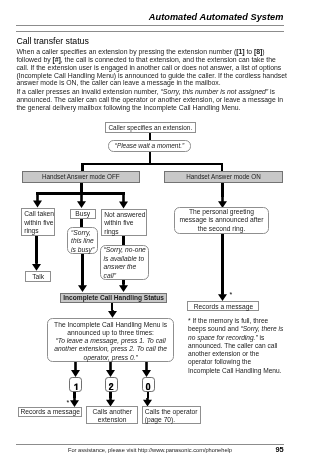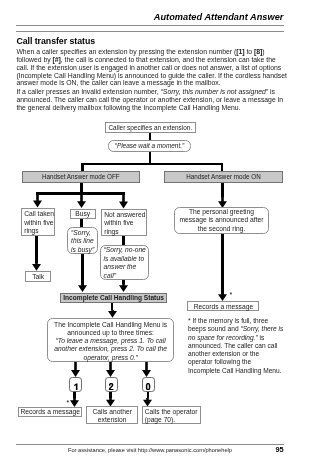--- a/index.html
+++ b/index.html
@@ -5,21 +5,21 @@
   html,body{margin:0;padding:0;background:#fff;}
   body{width:300px;height:464px;
        font-family:"Liberation Sans",sans-serif;color:#1a1a1a;}
   #page{position:relative;width:300px;height:464px;overflow:hidden;background:#fff;}
 
   .rule{position:absolute;background:#8c8c8c;}
   #hdr-title{position:absolute;right:16.5px;top:12.2px;
              font-style:italic;font-weight:bold;font-size:9.2px;
              letter-spacing:0.05px;color:#000;white-space:nowrap;}
   #sec-title{position:absolute;left:16.4px;top:35.6px;
-             font-weight:bold;font-size:8.8px;letter-spacing:-0.05px;color:#000;}
+             font-weight:normal;font-size:8.8px;letter-spacing:-0.05px;color:#000;}
   .para{position:absolute;left:16.4px;width:273px;font-size:6.85px;
         line-height:7.8px;text-align:left;color:#1a1a1a;}
   #para1{top:48.3px;}
   #para2{top:88.0px;}
   .kb{font-weight:bold;font-size:7.0px;letter-spacing:-0.1px;}
 
   #ftr-text{position:absolute;left:0;top:447.0px;width:300px;text-align:center;
             font-size:5.7px;color:#1a1a1a;}
   #ftr-page{position:absolute;right:16.4px;top:445.0px;font-size:7.4px;
             font-weight:bold;color:#000;}
@@ -38,21 +38,21 @@
   .node span{display:block;width:100%;}
   .ital{font-style:italic;}
 </style>
 </head>
 <body>
 
 <div id="page">
   <div class="rule" style="left:16.4px;top:24.6px;width:267.2px;height:0.9px;"></div>
   <div class="rule" style="left:16.4px;top:31.1px;width:267.2px;height:1.2px;"></div>
 
-  <div id="hdr-title">Automated Attendant Answer</div>
+  <div id="hdr-title">Automated Automated System</div>
   <div id="sec-title">Call transfer status</div>
 
   <div class="para" id="para1"><span>When a caller specifies an extension by pressing the extension number (</span><span class="kb">[1]</span><span> to </span><span class="kb">[8]</span><span>) followed by </span><span class="kb">[#]</span><span>, the call is connected to that extension, and the extension can take the call. If the extension user is engaged in another call or does not answer, a list of options (Incomplete Call Handling Menu) is announced to guide the caller. If the cordless handset answer mode is ON, the caller can leave a message in the mailbox.</span></div>
 
   <div class="para" id="para2"><span>If a caller presses an invalid extension number, </span><span class="ital">“Sorry, this number is not assigned”</span><span> is announced. The caller can call the operator or another extension, or leave a message in the general delivery mailbox following the Incomplete Call Handling Menu.</span></div>
 
   <div id="flow">
       <div class="ln" style="position: absolute; background: rgb(0, 0, 0); left: 148.6px; top: 133.4px; width: 2.9px; height: 6.9px;"></div>
       <div class="ln" style="position: absolute; background: rgb(0, 0, 0); left: 148.6px; top: 151.6px; width: 2.9px; height: 12.9px;"></div>
       <div class="ln" style="position: absolute; background: rgb(0, 0, 0); left: 81.2px; top: 162.6px; width: 142.2px; height: 2.3px;"></div>

